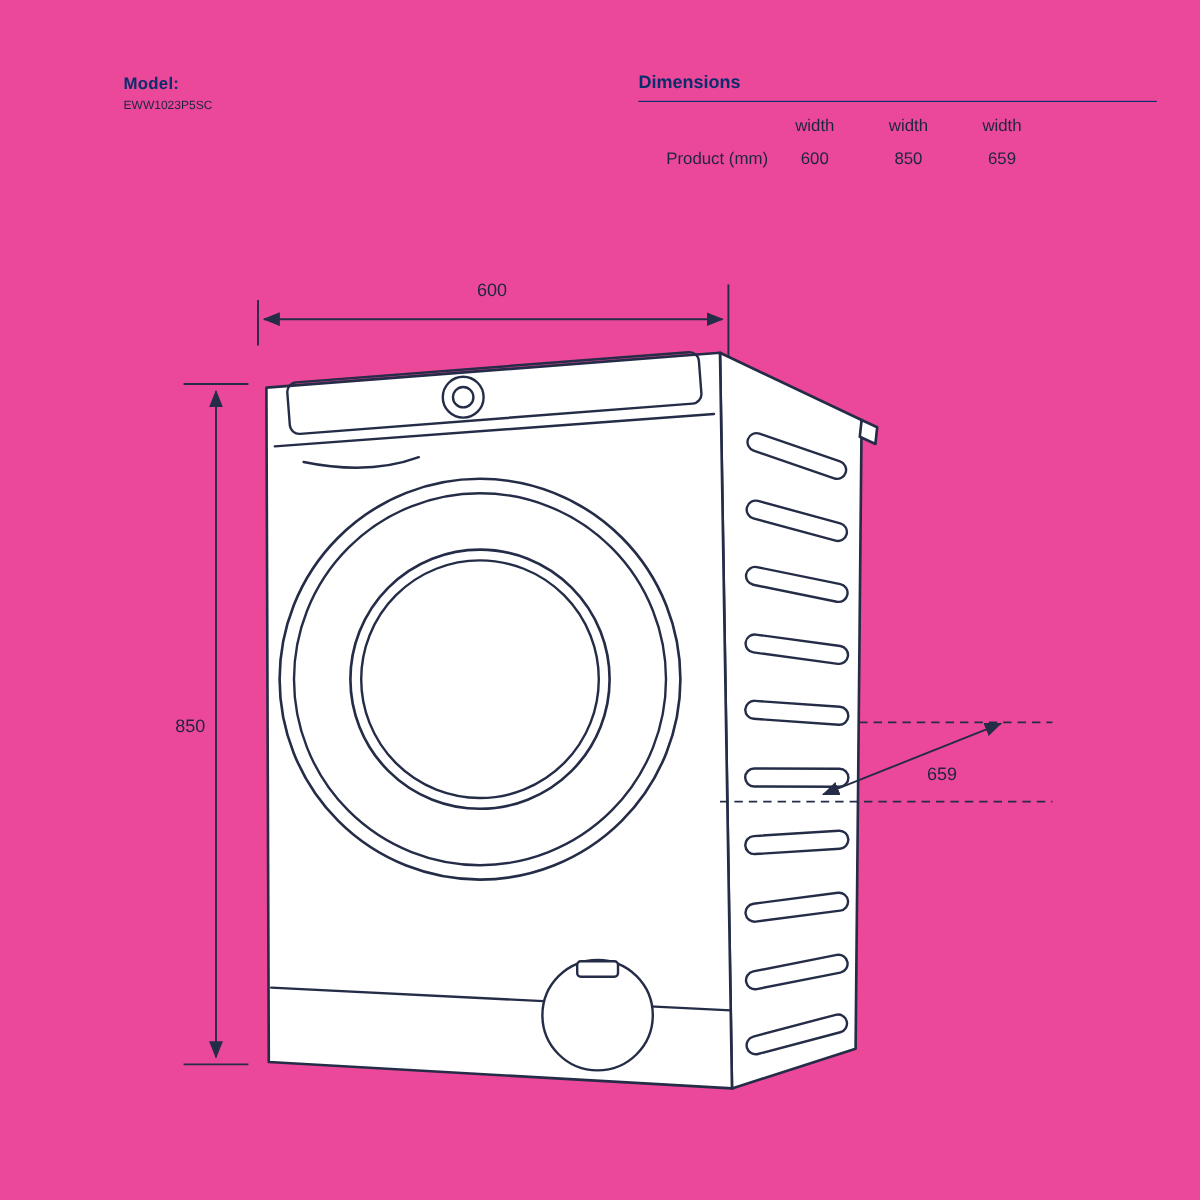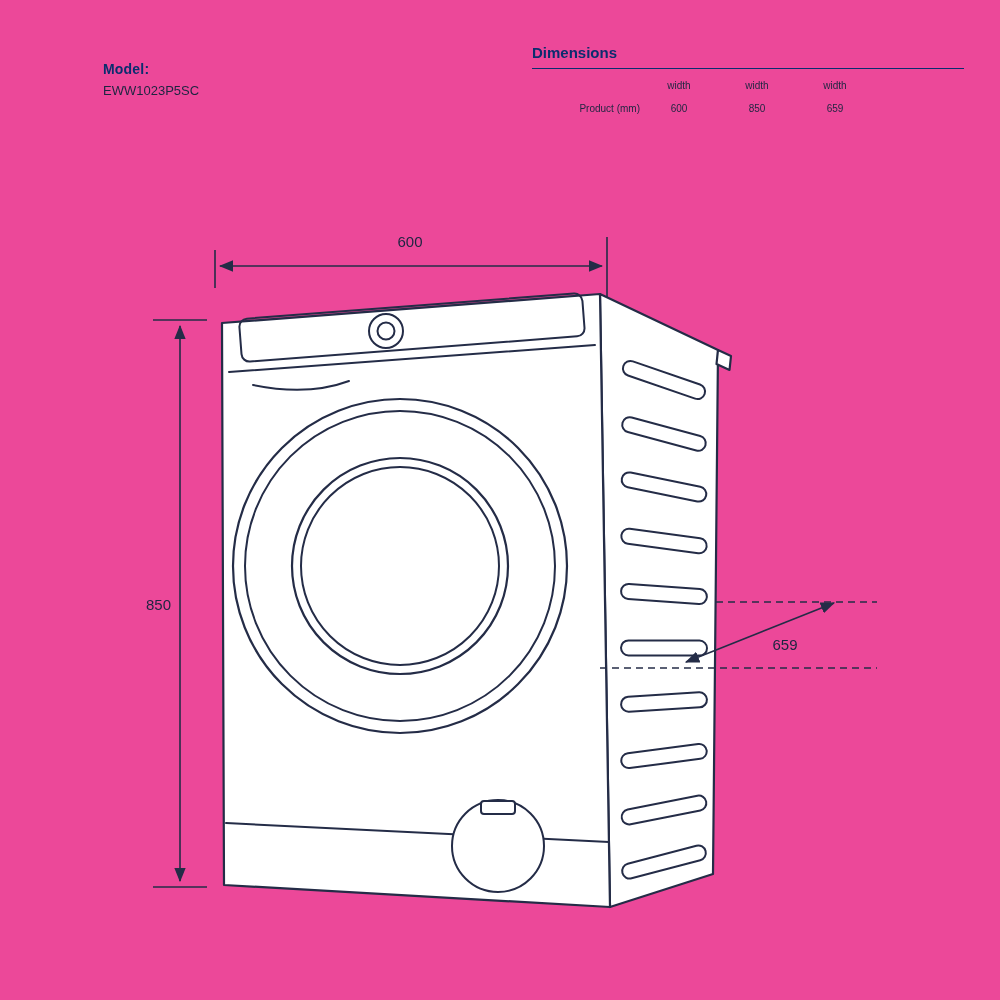--- a/index.html
+++ b/index.html
@@ -21,45 +21,45 @@
     top: 61px;
   }
   .model-label {
     font-size: 14px;
     font-weight: bold;
     color: #0a2d6e;
     letter-spacing: 0.2px;
     margin-bottom: 6px;
   }
   .model-value {
-    font-size: 13px;
+    font-size: 10px;
     color: #1c2540;
   }
   .dim-table {
     position: absolute;
     left: 532px;
-    top: 44px;
+    top: 60px;
     width: 432px;
   }
   .dim-title {
     font-size: 15px;
     font-weight: bold;
     color: #0a2d6e;
     padding-bottom: 7px;
     border-bottom: 1.6px solid #0a2d6e;
   }
   .dim-row {
     display: grid;
     grid-template-columns: 108px 78px 78px 78px;
     align-items: baseline;
   }
   .dim-row.head { margin-top: 11px; }
   .dim-row.values { margin-top: 12px; }
   .dim-cell {
-    font-size: 10px;
+    font-size: 14px;
     color: #1c2540;
     text-align: center;
   }
   .dim-cell.rowlabel { text-align: right; }
   svg.diagram {
     position: absolute;
     left: 0;
     top: 0;
   }
   svg .ink {

